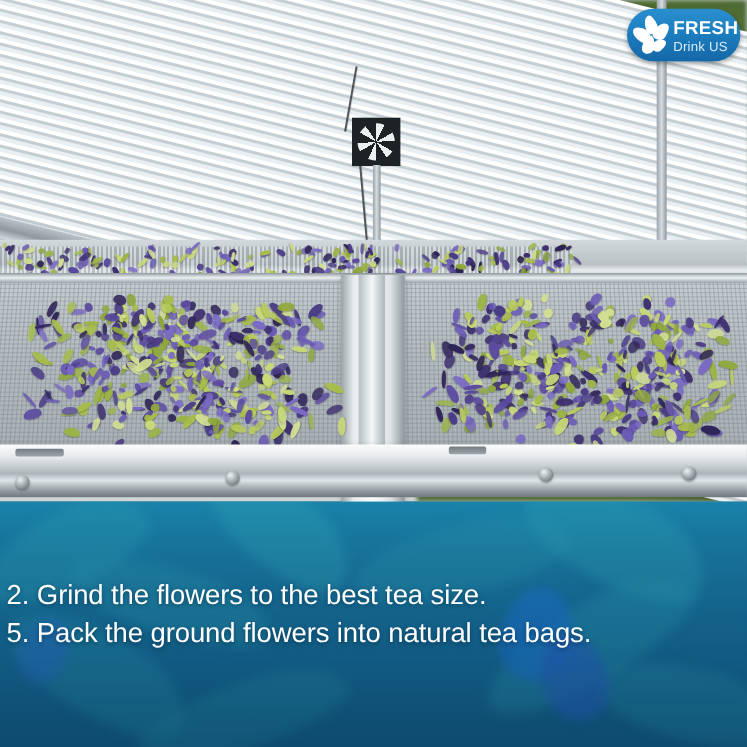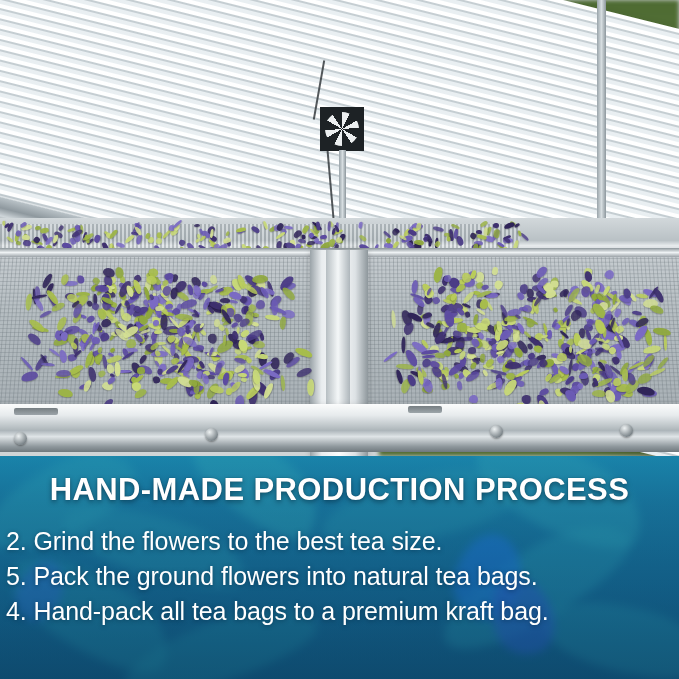--- a/index.html
+++ b/index.html
@@ -1262,38 +1262,49 @@
     <div id="frame-front"></div>
     <div id="frame-front2"></div>
     <div class="bolt" style="left:14px;top:432px;"></div>
     <div class="bolt" style="left:205px;top:428px;"></div>
     <div class="bolt" style="left:490px;top:425px;"></div>
     <div class="bolt" style="left:620px;top:424px;"></div>
     <div class="slot" style="left:14px;top:408px;width:44px;"></div>
     <div class="slot" style="left:408px;top:406px;width:34px;"></div>
   </div>
 
+  <div id="logo">
+    <div id="logo-mark">
+      <span style="left:11px;top:2px;width:11px;height:17px;transform:rotate(-22deg);"></span>
+      <span style="left:20px;top:8px;width:12px;height:17px;transform:rotate(35deg);"></span>
+      <span style="left:2px;top:11px;width:12px;height:17px;transform:rotate(-62deg);"></span>
+      <span style="left:9px;top:20px;width:11px;height:17px;transform:rotate(8deg);"></span>
+      <span style="left:19px;top:22px;width:10px;height:14px;transform:rotate(52deg);"></span>
+    </div>
+    <div id="logo-text">
+      <div id="logo-fresh">FRESH</div>
+      <div id="logo-sub">Drink US</div>
+    </div>
+  </div>
 
   <div id="panel">
     <div class="leaf" style="left:-20px;top:10px;width:160px;height:70px;background:#2fa3b4;transform:rotate(-25deg);"></div>
     <div class="leaf" style="left:60px;top:60px;width:190px;height:60px;background:#2b98ad;transform:rotate(18deg);"></div>
     <div class="leaf" style="left:180px;top:-10px;width:150px;height:70px;background:#35adb8;transform:rotate(40deg);"></div>
     <div class="leaf" style="left:320px;top:20px;width:200px;height:64px;background:#2a96ab;transform:rotate(-12deg);"></div>
     <div class="leaf" style="left:470px;top:-5px;width:180px;height:80px;background:#33a6b6;transform:rotate(28deg);"></div>
     <div class="leaf" style="left:430px;top:95px;width:210px;height:70px;background:#2c9db0;transform:rotate(-30deg);"></div>
     <div class="leaf" style="left:540px;top:150px;width:170px;height:66px;background:#2893a8;transform:rotate(15deg);"></div>
     <div class="leaf" style="left:0px;top:120px;width:180px;height:74px;background:#2694a8;transform:rotate(32deg);"></div>
     <div class="leaf" style="left:120px;top:165px;width:200px;height:60px;background:#238ea3;transform:rotate(-18deg);"></div>
     <div class="petal-blue" style="left:455px;top:78px;width:66px;height:86px;background:#1c6fd8;transform:rotate(12deg);"></div>
     <div class="petal-blue" style="left:492px;top:120px;width:60px;height:80px;background:#2a55c4;transform:rotate(-20deg);"></div>
     <div class="petal-blue" style="left:18px;top:104px;width:44px;height:62px;background:#2d63cf;transform:rotate(25deg);opacity:.5;"></div>
     <div id="panel-veil"></div>
   </div>
 
-  <div id="heading">HAND-MADE PRODUCTION PROCESS</div>
 
   <div id="steps">
     <div class="step">2. Grind the flowers to the best tea size.</div>
     <div class="step">5. Pack the ground flowers into natural tea bags.</div>
-    <div class="step">4. Hand-pack all tea bags to a premium kraft bag.</div>
   </div>
 
 </div>
 
 </body></html>

